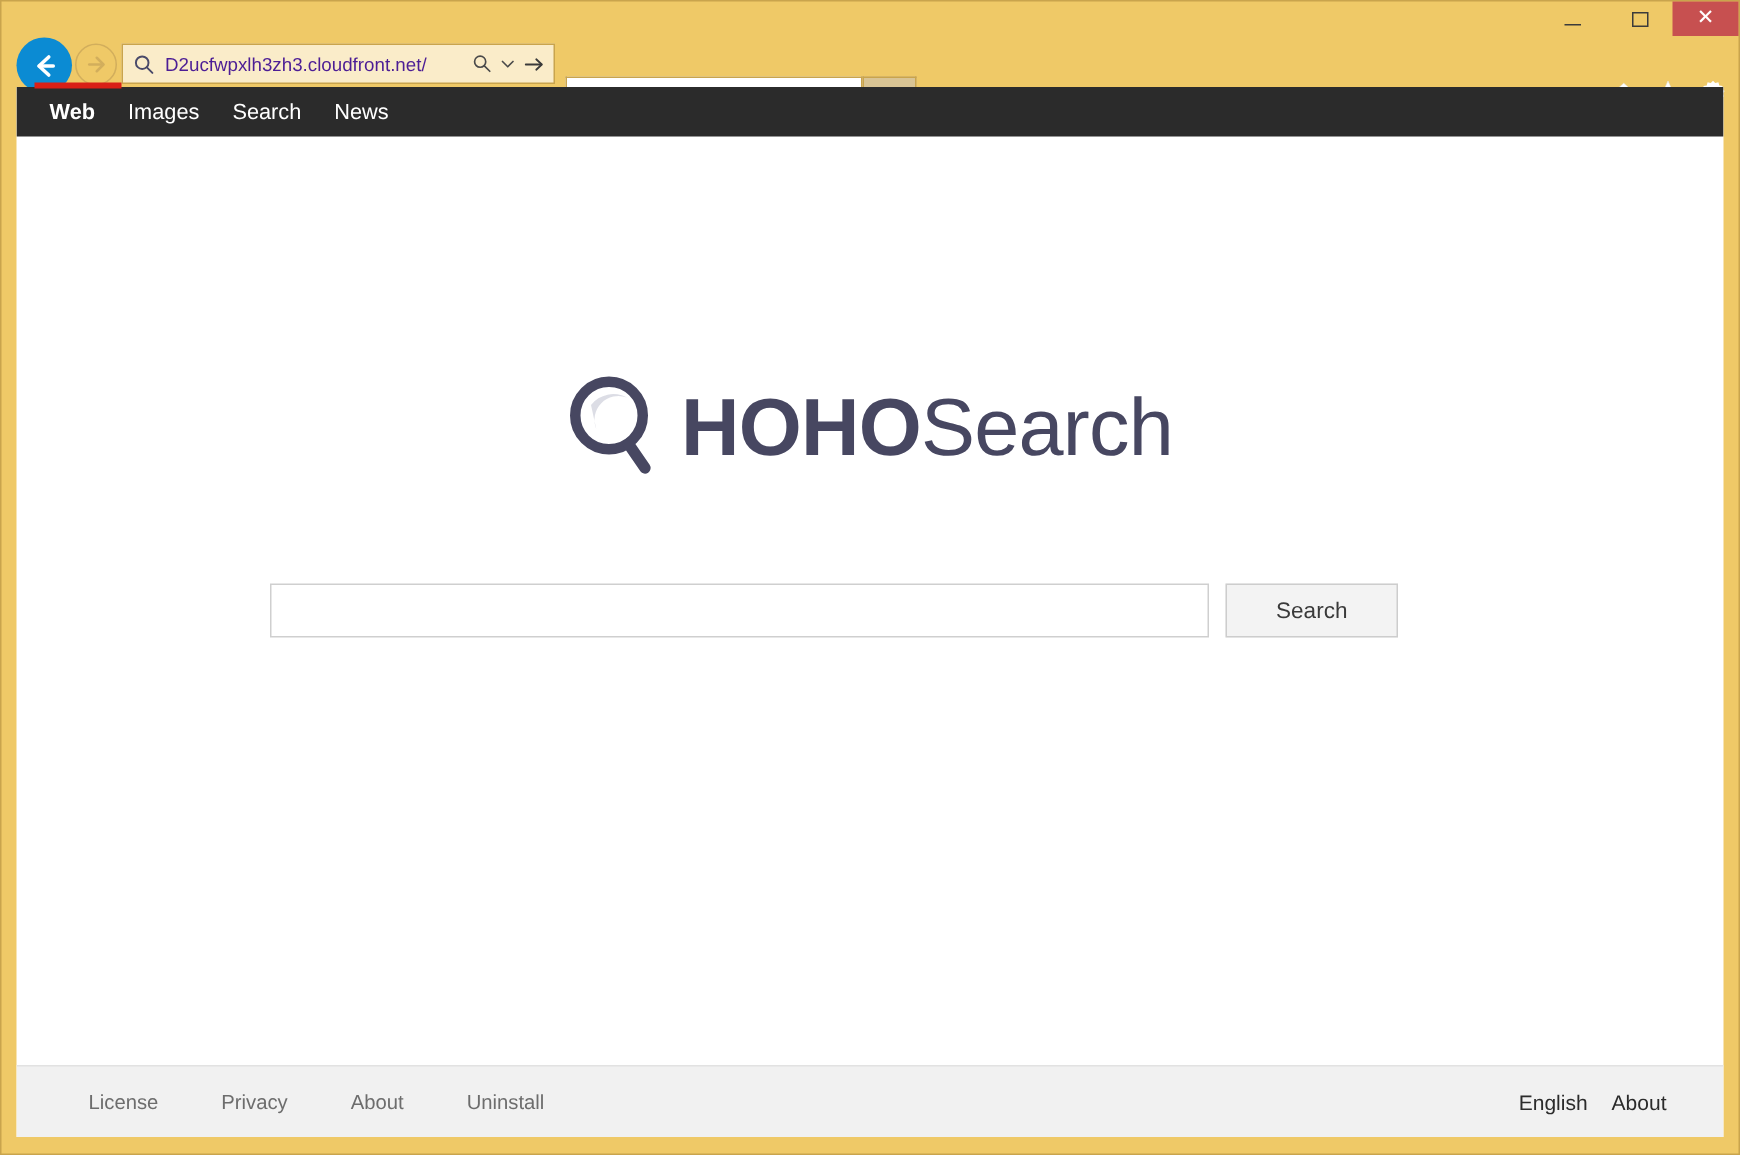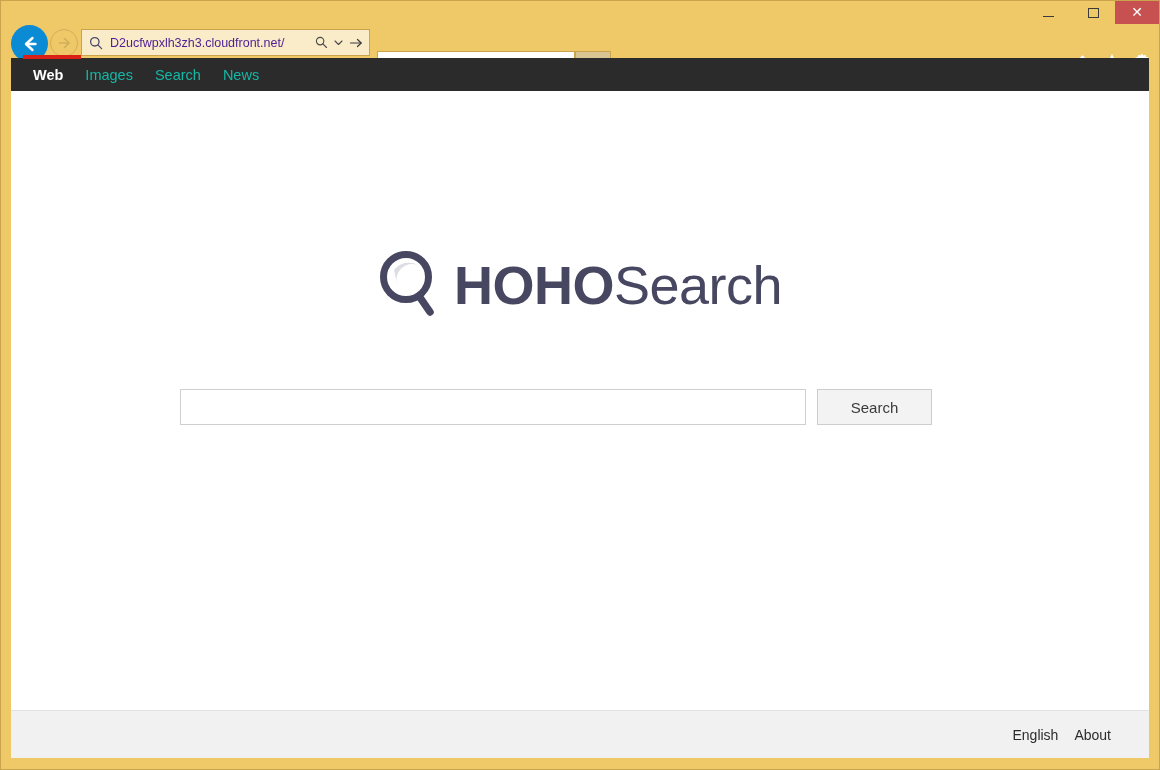--- a/index.html
+++ b/index.html
@@ -202,21 +202,21 @@
   #site-nav {
     position: absolute;
     left: 0; top: 0;
     width: 1138px; height: 33px;
     background: #2b2b2b;
     display: flex;
     align-items: center;
   }
   .nav-item {
     font-size: 14.5px;
-    color: #14b8a6;
+    color: #ffffff;
     margin-left: 22px;
     cursor: pointer;
     white-space: nowrap;
   }
   .nav-item.active {
     color: #ffffff;
     font-weight: bold;
   }
   #nav-item-web { margin-left: 22px; }
 
@@ -422,20 +422,26 @@
       </span>
       <span id="logo-text"><span class="lt-bold">HOHO</span><span>Search</span></span>
     </div>
 
     <div id="search-row">
       <input id="search-input" type="text" placeholder="" style="">
       <button id="search-button">Search</button>
     </div>
 
     <div id="site-footer">
+      <div id="footer-left">
+        <span class="footer-link">License</span>
+        <span class="footer-link">Privacy</span>
+        <span class="footer-link">About</span>
+        <span class="footer-link">Uninstall</span>
+      </div>
       <div id="footer-right">
         <span class="footer-link-right">English</span>
         <span class="footer-link-right">About</span>
       </div>
     </div>
 
   </div>
 </div>
 
 </body></html>

